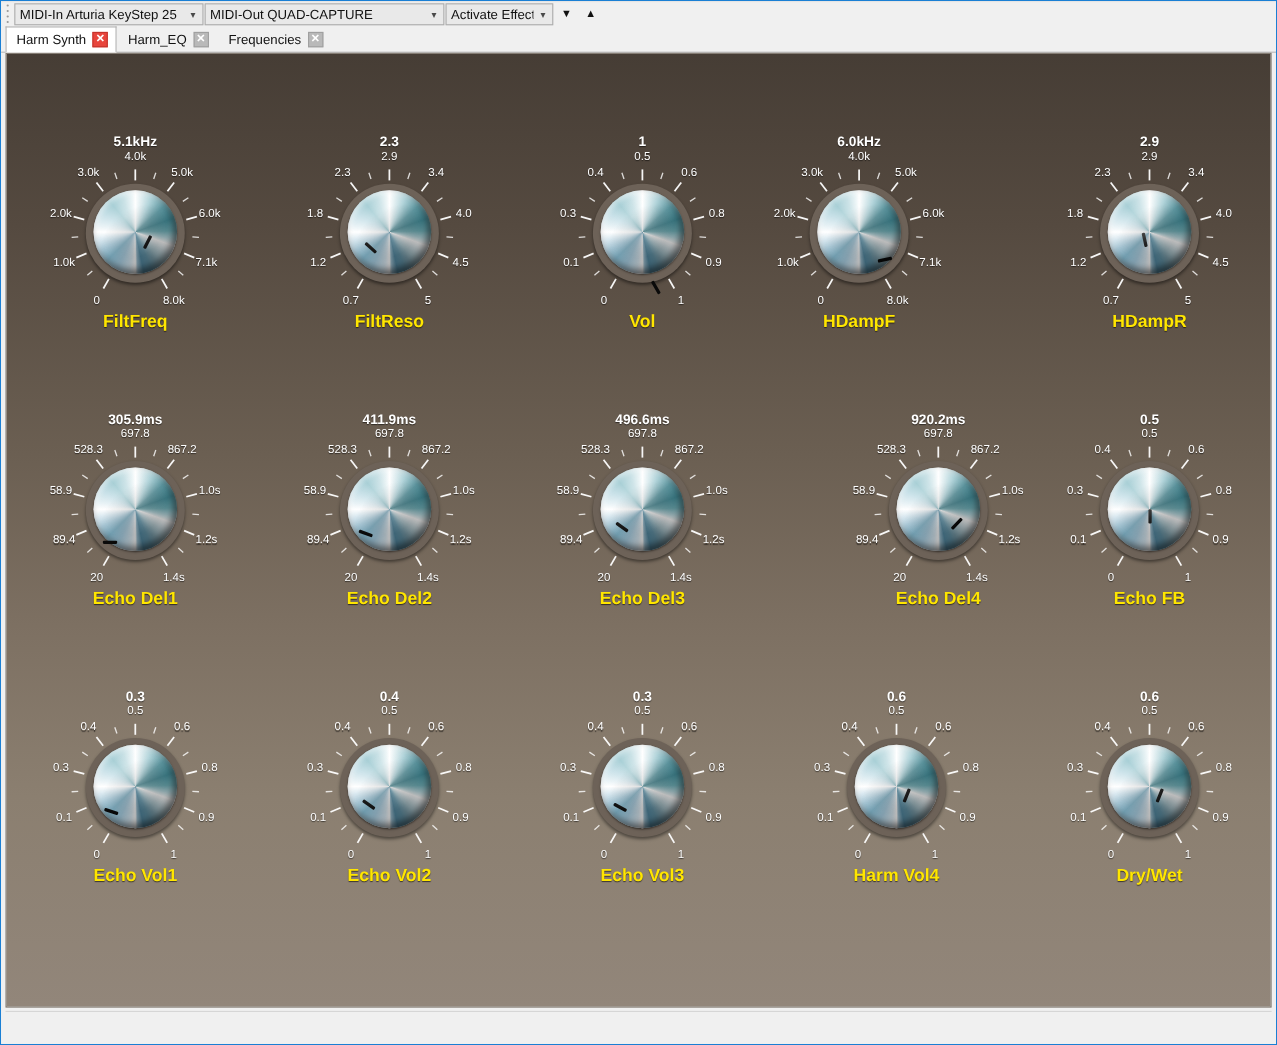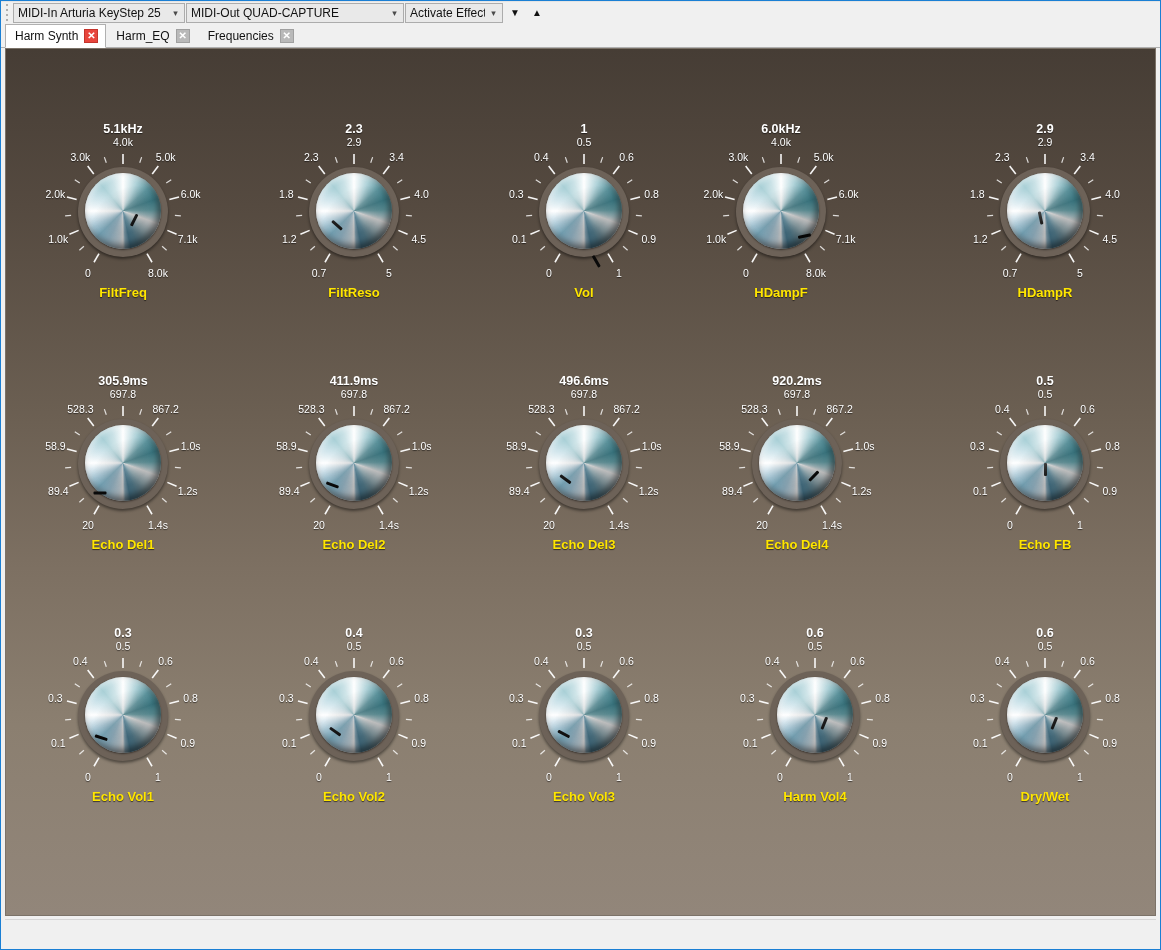--- a/index.html
+++ b/index.html
@@ -172,21 +172,21 @@
     font-size: 12.5px; font-weight: bold; color: #ffffff;
     text-shadow: 0 1px 1px rgba(0,0,0,0.55);
     height: 16px; line-height: 16px;
   }
   .knob-holder {
     position: relative;
     width: 150px; height: 150px;
     margin: 0 auto;
   }
   .knob-label {
-    font-size: 13px; font-weight: bold; color: #ffe600;
+    font-size: 16px; font-weight: bold; color: #ffe600;
     text-shadow: 0 1px 1px rgba(0,0,0,0.6);
     height: 16px; line-height: 16px;
     margin-top: -2px;
   }
   .knob-holder svg { position: absolute; left: 0; top: 0; }
   .knob-body {
     position: absolute;
     left: 30px; top: 30px; width: 90px; height: 90px;
     border-radius: 50%;
     background: #6d6258;
@@ -628,21 +628,21 @@
               <div class="tick-label" style="left: 7.4px; top: 56.9px;">58.9</div>
               <div class="tick-label" style="left: 32.4px; top: 19.5px;">528.3</div>
               <div class="tick-label" style="left: 75px; top: 5px;">697.8</div>
               <div class="tick-label" style="left: 117.6px; top: 19.5px;">867.2</div>
               <div class="tick-label" style="left: 142.6px; top: 56.9px;">1.0s</div>
               <div class="tick-label" style="left: 139.7px; top: 101.8px;">1.2s</div>
               <div class="tick-label" style="left: 110px; top: 135.6px;">1.4s</div>
             </div>
             <div class="knob-label">Echo Del3</div>
           </div>
-          <div class="knob-cell" style="left: 696px; top: 324px;">
+          <div class="knob-cell" style="left: 752px; top: 324px;">
             <div class="knob-value">920.2ms</div>
             <div class="knob-holder">
               <svg width="150" height="150">
                 <line x1="51.00" y1="116.57" x2="46.00" y2="125.23" stroke="#ffffff" stroke-width="1.6" opacity="0.95"></line>
                 <line x1="35.90" y1="109.29" x2="31.39" y2="113.24" stroke="#ffffff" stroke-width="1.2" opacity="0.8"></line>
                 <line x1="30.65" y1="93.37" x2="21.41" y2="97.20" stroke="#ffffff" stroke-width="1.6" opacity="0.95"></line>
                 <line x1="23.11" y1="78.40" x2="17.12" y2="78.79" stroke="#ffffff" stroke-width="1.2" opacity="0.8"></line>
                 <line x1="28.64" y1="62.58" x2="18.98" y2="59.99" stroke="#ffffff" stroke-width="1.6" opacity="0.95"></line>
                 <line x1="31.76" y1="46.11" x2="26.77" y2="42.78" stroke="#ffffff" stroke-width="1.2" opacity="0.8"></line>
                 <line x1="45.78" y1="36.92" x2="39.69" y2="28.99" stroke="#ffffff" stroke-width="1.6" opacity="0.95"></line>

